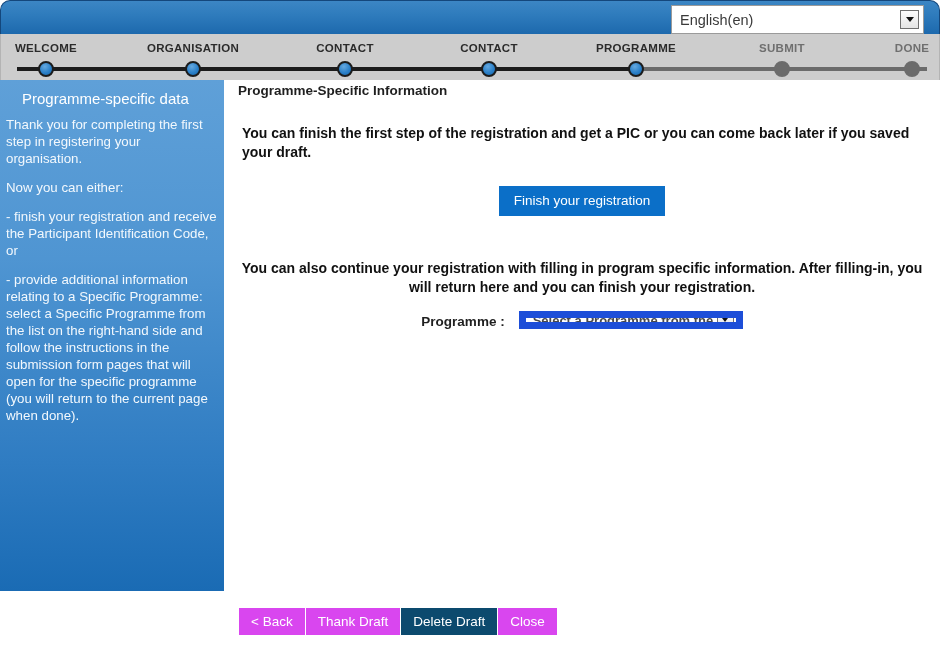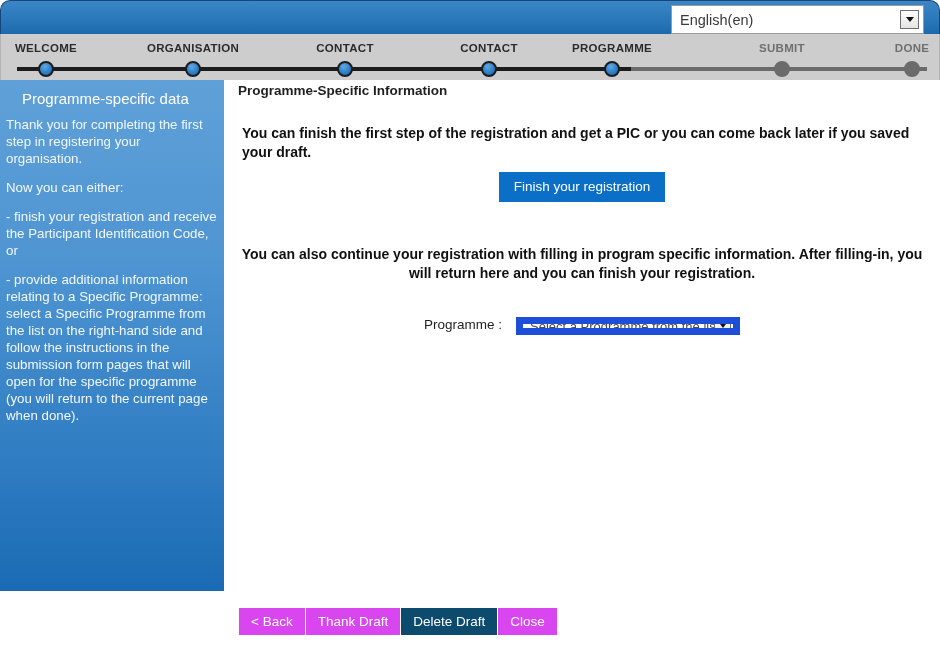--- a/index.html
+++ b/index.html
@@ -180,21 +180,21 @@
     font-size: 14px;
     font-weight: bold;
     color: #111111;
     text-align: left;
     line-height: 19px;
     margin: 26px 18px 0 18px;
     font-family: "Liberation Sans", sans-serif;
   }
   .btn-center-row {
     text-align: center;
-    margin-top: 10px;
+    margin-top: 24px;
   }
   .btn-primary {
     display: inline-block;
     background: #0b6fc8;
     color: #ffffff;
     font-size: 13.5px;
     border: none;
     padding: 7px 15px 8px 15px;
     cursor: pointer;
     font-family: "Liberation Sans", sans-serif;
@@ -202,24 +202,25 @@
   .lead-text-2 {
     font-size: 14px;
     font-weight: bold;
     color: #111111;
     text-align: center;
     line-height: 19px;
     margin: 43px 8px 0 8px;
     font-family: "Liberation Sans", sans-serif;
   }
   .prog-row {
-    margin-top: 34px;
-    display: flex;
-    align-items: flex-start;
+    margin-top: 14px;
+    display: flex;
+    align-items: flex-end;
     justify-content: center;
+    font-weight: bold;
   }
   .prog-label {
     font-size: 13.5px;
     color: #1f1f1f;
     margin-right: 14px;
     font-family: "Liberation Sans", sans-serif;
   }
   .prog-select {
     width: 224px;
     height: 18px;
@@ -307,21 +308,21 @@
     <div class="step-dot"></div>
   </div>
   <div class="step" id="step2" style="left: 344px;">
     <div class="step-label">CONTACT</div>
     <div class="step-dot"></div>
   </div>
   <div class="step" id="step3" style="left: 488px;">
     <div class="step-label">CONTACT</div>
     <div class="step-dot"></div>
   </div>
-  <div class="step" id="step4" style="left: 611px;">
+  <div class="step" id="step4" style="left: 635px;">
     <div class="step-label">PROGRAMME</div>
     <div class="step-dot"></div>
   </div>
   <div class="step todo" id="step5" style="left: 781px;">
     <div class="step-label">SUBMIT</div>
     <div class="step-dot"></div>
   </div>
   <div class="step todo" id="step6" style="left: 911px;">
     <div class="step-label">DONE</div>
     <div class="step-dot"></div>

